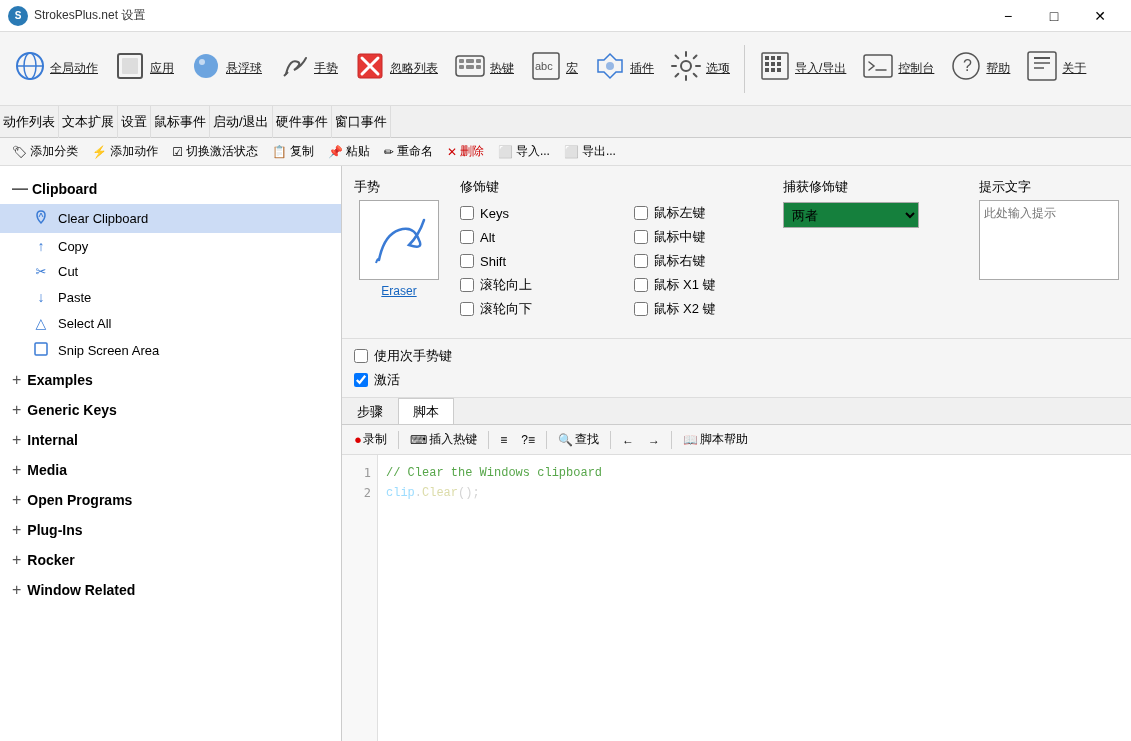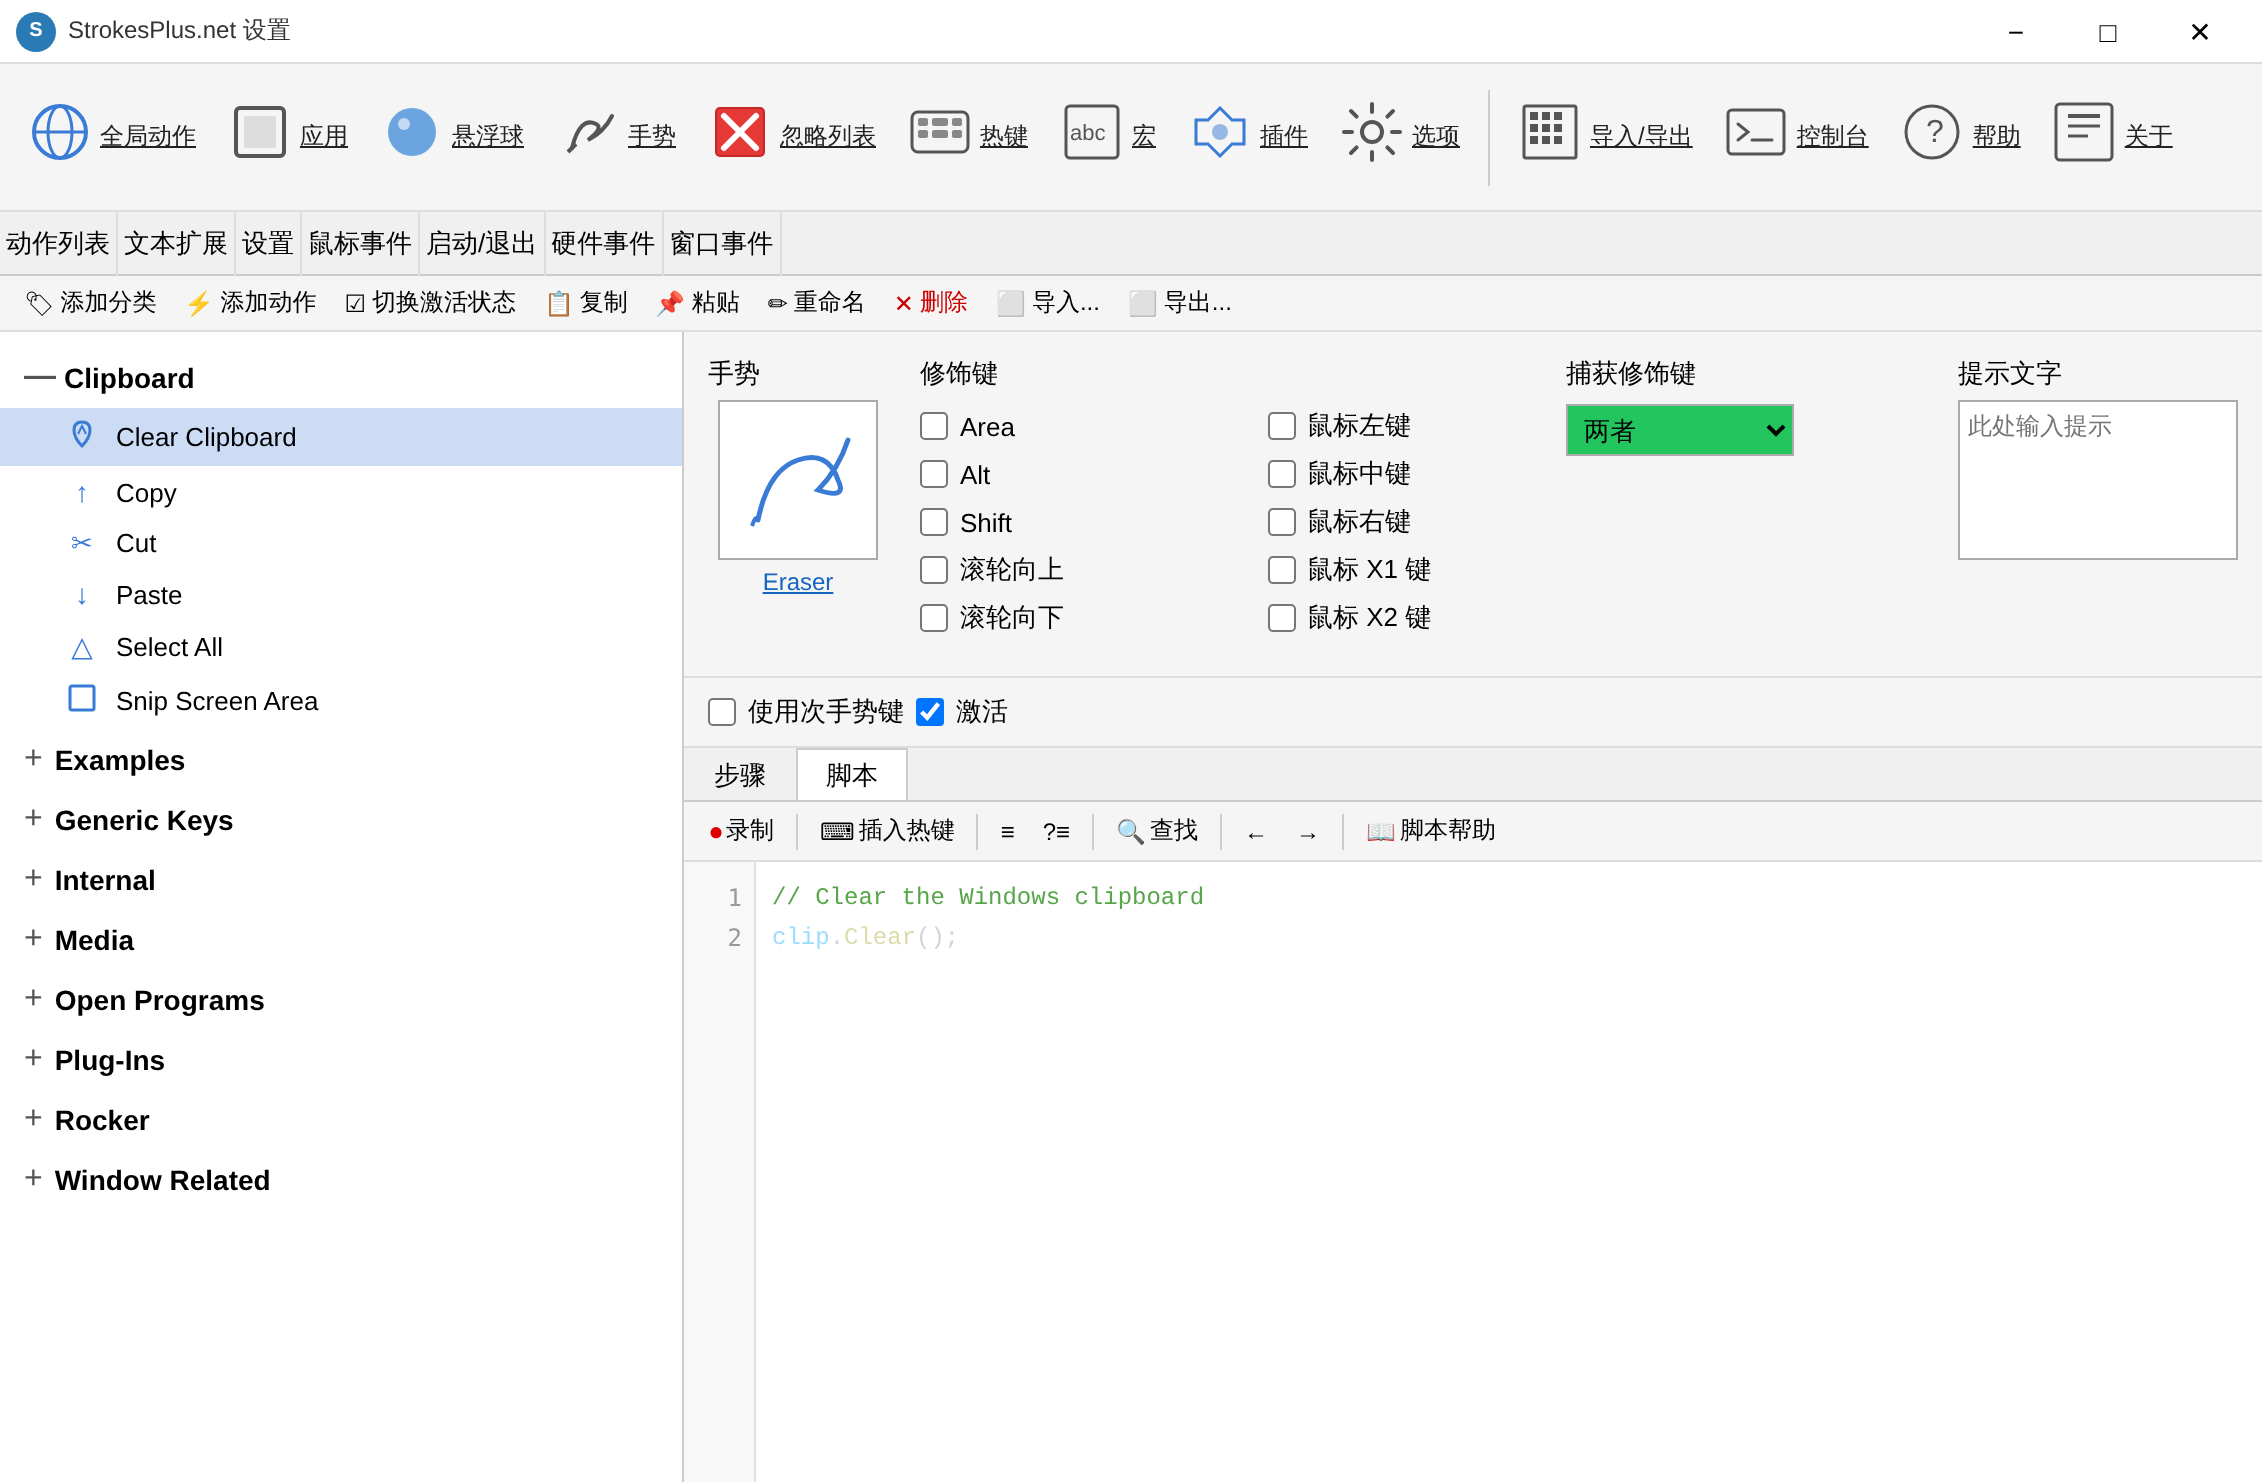--- a/index.html
+++ b/index.html
@@ -97,33 +97,33 @@
     .modifier-box { flex: 1; }
     .modifier-title { font-size: 13px; margin-bottom: 8px; }
     .modifier-grid { display: grid; grid-template-columns: 1fr 1fr; gap: 6px 40px; margin-bottom: 8px; }
     .modifier-item { display: flex; align-items: center; gap: 6px; font-size: 13px; }
     .modifier-item input[type="checkbox"] { width: 14px; height: 14px; cursor: pointer; }
 
     .capture-box { min-width: 180px; }
     .capture-title { font-size: 13px; margin-bottom: 6px; }
     .capture-select-row { display: flex; align-items: center; gap: 6px; }
     .capture-select {
-      width: 114px; height: 26px; border: 1px solid #aaa; background: #22c55e;
+      width: 136px; height: 26px; border: 1px solid #aaa; background: #15803d;
       font-size: 13px; padding: 0 4px; cursor: pointer; appearance: auto;
     }
 
     .hint-box { min-width: 140px; }
     .hint-title { font-size: 13px; margin-bottom: 4px; }
     .hint-input {
       width: 140px; height: 80px; border: 1px solid #aaa; background: #fff;
       font-size: 12px; padding: 4px; resize: none;
     }
 
     
-    .options-row { padding: 8px 12px; display: flex; flex-direction: row; gap: 6px; border-bottom: 1px solid #ddd; }
+    .options-row { padding: 8px 12px; display: flex; flex-direction: column; gap: 6px; border-bottom: 1px solid #ddd; }
     .option-item { display: flex; align-items: center; gap: 6px; font-size: 13px; }
     .option-item input[type="checkbox"] { width: 14px; height: 14px; cursor: pointer; }
 
     
     .script-tabs { display: flex; border-bottom: 1px solid #ccc; background: #f0f0f0; }
     .script-tab {
       padding: 4px 14px; cursor: pointer; font-size: 13px;
       border: 1px solid transparent; border-bottom: none; height: 26px; display: flex; align-items: center;
     }
     .script-tab.active { background: #fff; border-color: #ccc; border-bottom-color: #fff; }
@@ -441,21 +441,21 @@
           </svg>
         </div>
         <span class="gesture-name">Eraser</span>
       </div>
 
       <div class="modifier-box">
         <div class="modifier-title">修饰键</div>
         <div class="modifier-grid">
           <div class="modifier-item">
             <input type="checkbox" style="">
-            <span>Area</span>
+            <span>Keys</span>
           </div>
           <div class="modifier-item">
             <input type="checkbox" style="">
             <span>鼠标左键</span>
           </div>
           <div class="modifier-item">
             <input type="checkbox" style="">
             <span>Alt</span>
           </div>
           <div class="modifier-item">

